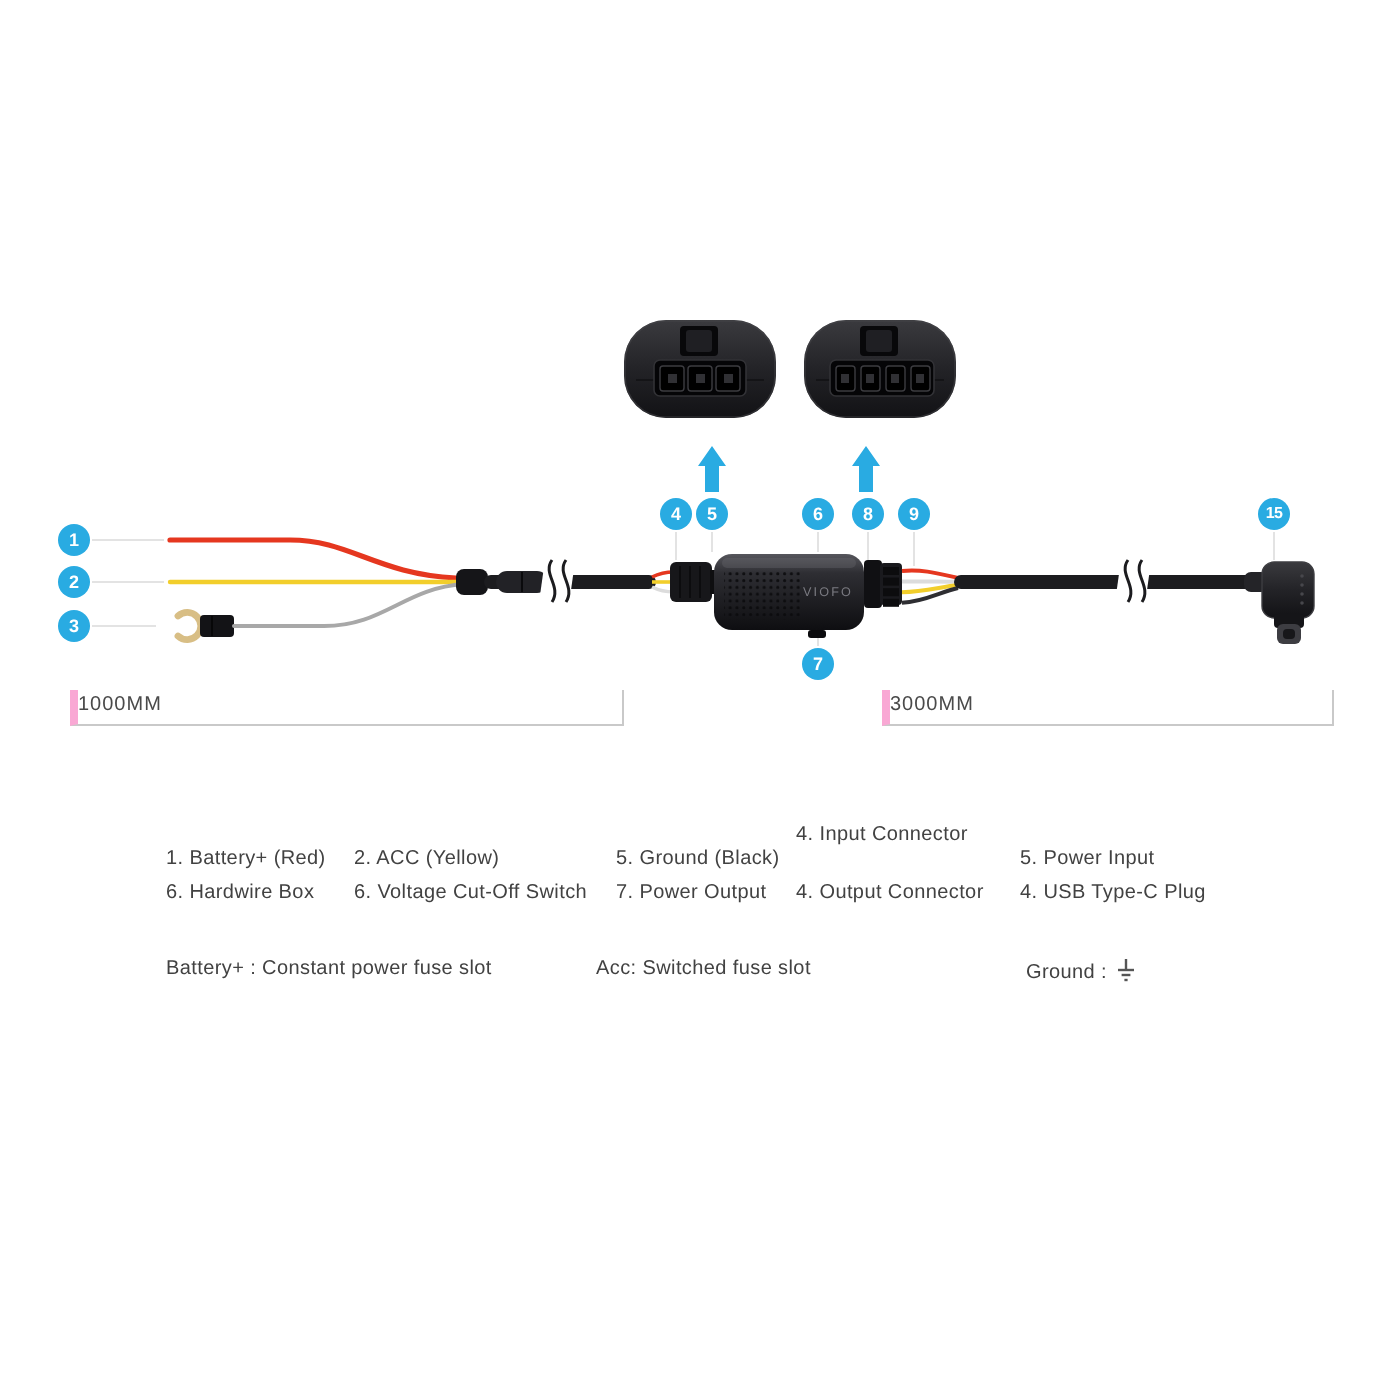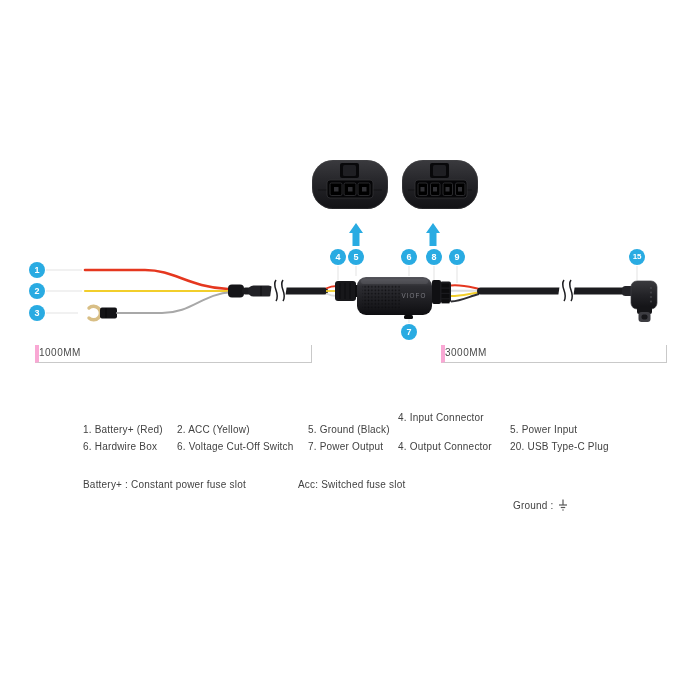--- a/index.html
+++ b/index.html
@@ -169,25 +169,25 @@
 
   <span class="legend-item" style="left:83px;top:424px">1. Battery+ (Red)</span>
   <span class="legend-item" style="left:177px;top:424px">2. ACC (Yellow)</span>
   <span class="legend-item" style="left:308px;top:424px">5. Ground (Black)</span>
   <span class="legend-item" style="left:398px;top:412px">4. Input Connector</span>
   <span class="legend-item" style="left:510px;top:424px">5. Power Input</span>
   <span class="legend-item" style="left:83px;top:441px">6. Hardwire Box</span>
   <span class="legend-item" style="left:177px;top:441px">6. Voltage Cut-Off Switch</span>
   <span class="legend-item" style="left:308px;top:441px">7. Power Output</span>
   <span class="legend-item" style="left:398px;top:441px">4. Output Connector</span>
-  <span class="legend-item" style="left:510px;top:441px">20. USB Type-C Plug</span>
+  <span class="legend-item" style="left:510px;top:441px">4. USB Type-C Plug</span>
 
   <span class="note" style="left:83px;top:479px">Battery+ : Constant power fuse slot</span>
   <span class="note" style="left:298px;top:479px">Acc: Switched fuse slot</span>
-  <span class="note" style="left:513px;top:499px">
+  <span class="note" style="left:513px;top:479px">
     <span>Ground :</span><svg class="gnd-icon" width="10" height="12" viewBox="0 0 10 12">
       <line x1="5" y1="0.5" x2="5" y2="6" stroke="#555" stroke-width="1.2"></line>
       <line x1="1" y1="6" x2="9" y2="6" stroke="#555" stroke-width="1.2"></line>
       <line x1="2.8" y1="8.5" x2="7.2" y2="8.5" stroke="#555" stroke-width="1.2"></line>
       <line x1="4.2" y1="11" x2="5.8" y2="11" stroke="#555" stroke-width="1.2"></line>
     </svg>
   </span>
 
 </div>
 

